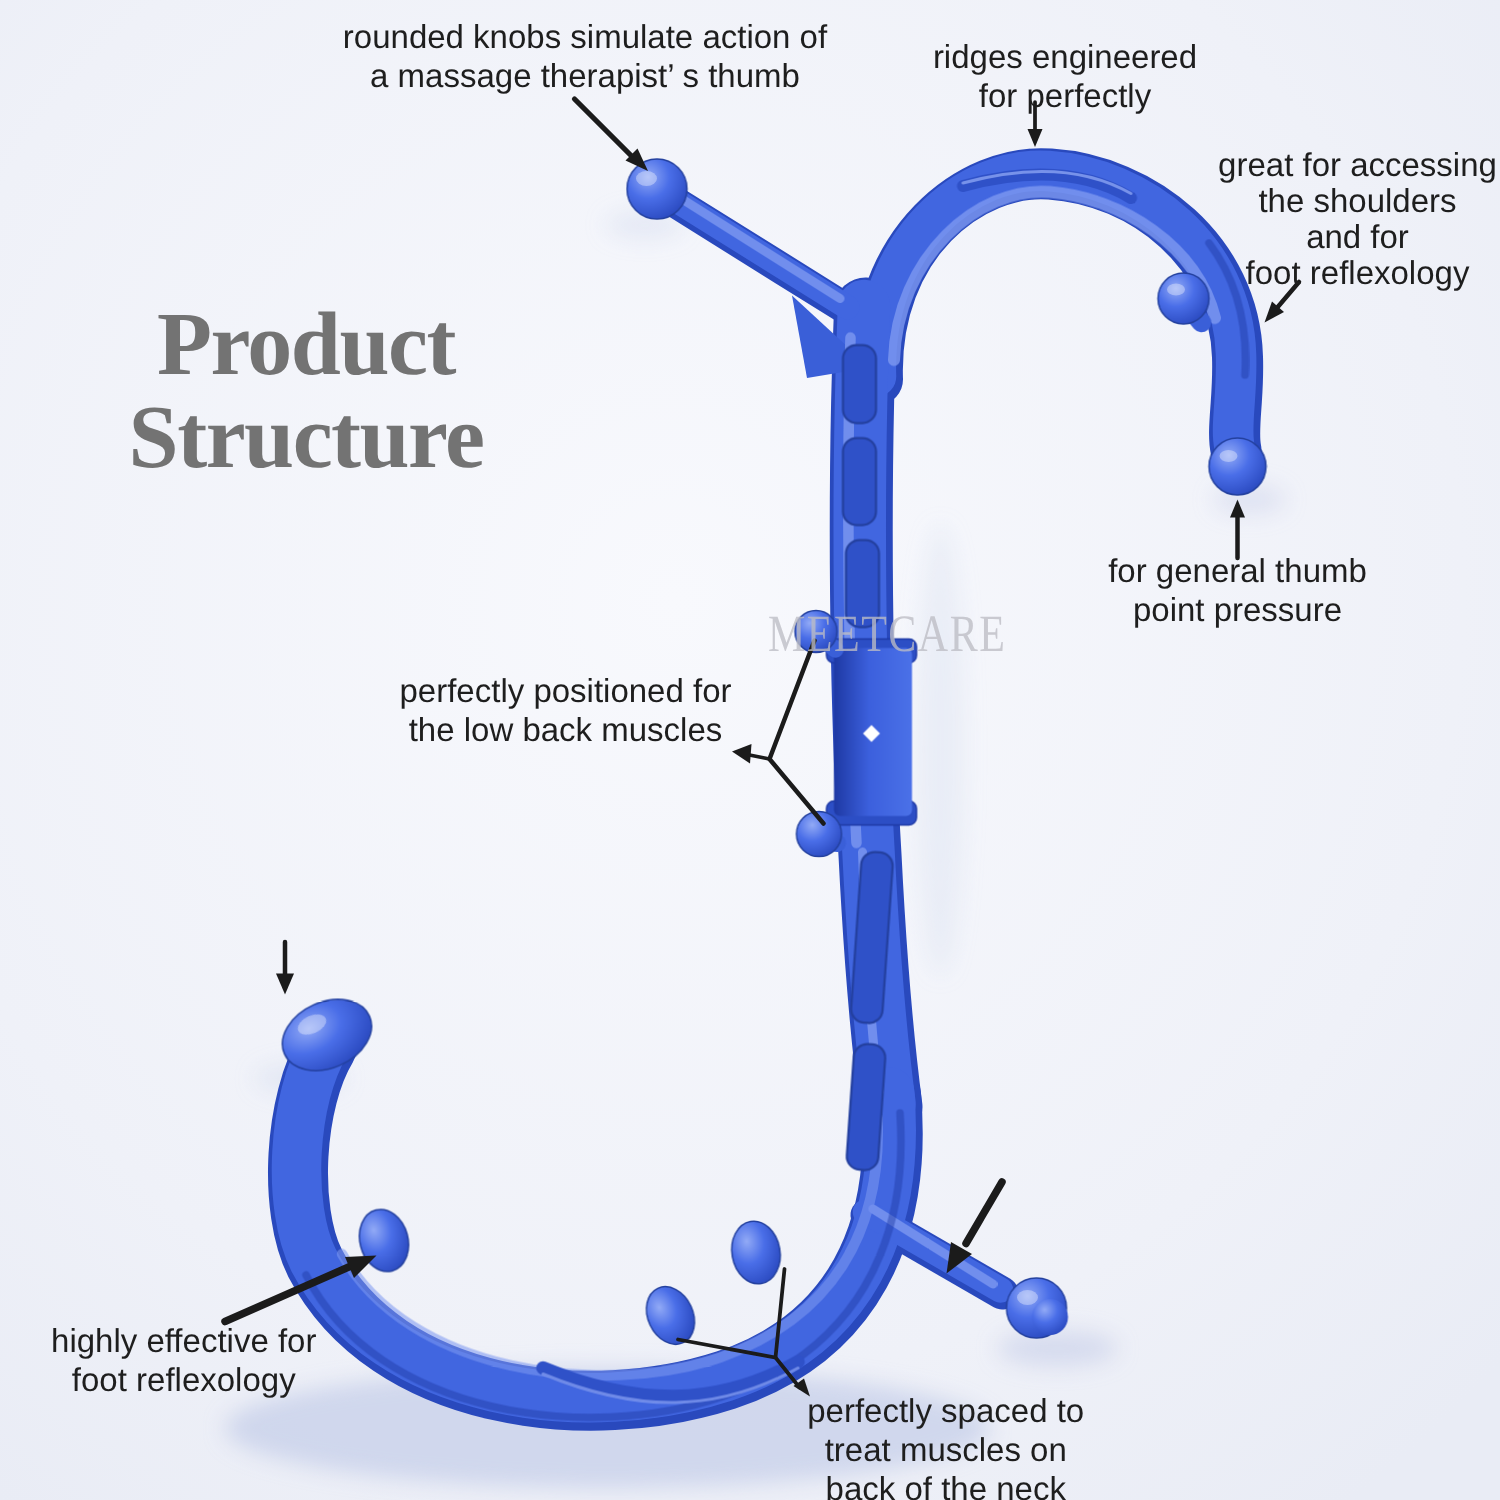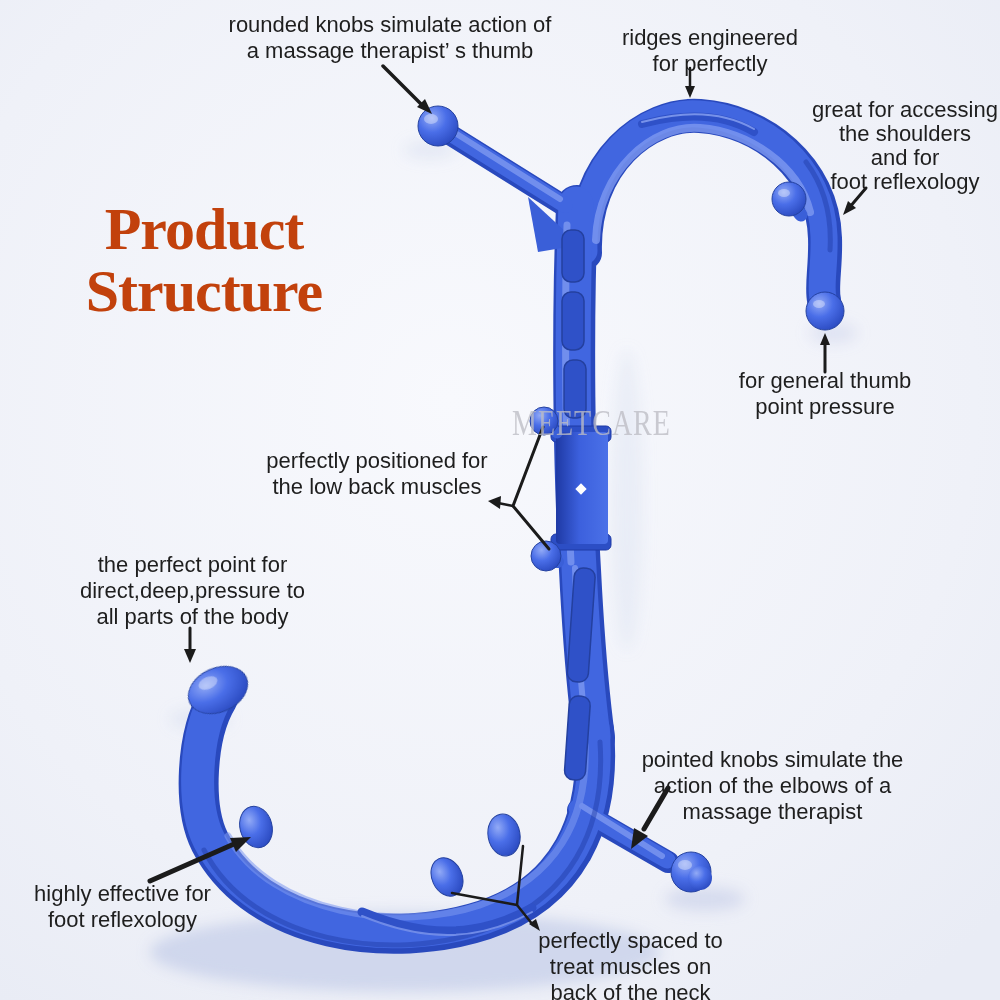--- a/index.html
+++ b/index.html
@@ -13,21 +13,21 @@
   .lbl-ridges{left:610px;top:25px;width:200px;}
   .lbl-shoulders{left:755px;top:98px;width:300px;line-height:24px;}
   .lbl-thumb{left:715px;top:368px;width:220px;}
   .lbl-lowback{left:243px;top:448px;width:268px;}
   .lbl-point{left:50px;top:552px;width:285px;}
   .lbl-foot{left:5px;top:881px;width:235px;text-align:center;}
   .lbl-pointed{left:625px;top:747px;width:295px;}
   .lbl-spaced{left:508px;top:928px;width:245px;}
   .title{position:absolute;z-index:3;left:48px;top:198px;width:312px;
          text-align:center;font-family:"Liberation Serif",serif;
-         font-weight:bold;font-size:60px;line-height:62px;color:#c2410c;
+         font-weight:bold;font-size:60px;line-height:62px;color:#737373;
          letter-spacing:-1px;white-space:pre-line;}
   .watermark{position:absolute;z-index:2;left:512px;top:404px;width:160px;
          font-family:"Liberation Serif",serif;font-size:28px;
          transform:scaleY(1.25);transform-origin:left top;
          color:rgba(188,188,196,0.78);letter-spacing:1px;}
 </style>
 </head>
 <body>
 
 <div id="stage">
@@ -188,25 +188,19 @@
 <div class="label lbl-ridges">ridges engineered
 for perfectly</div>
 <div class="label lbl-shoulders">great for accessing
 the shoulders
 and for
 foot reflexology</div>
 <div class="label lbl-thumb">for general thumb
 point pressure</div>
 <div class="label lbl-lowback">perfectly positioned for
 the low back muscles</div>
-<div class="label lbl-point">the perfect point for
-direct,deep,pressure to
-all parts of the body</div>
 <div class="label lbl-foot">highly effective for
 foot reflexology</div>
-<div class="label lbl-pointed">pointed knobs simulate the
-action of the elbows of a
-massage therapist</div>
 <div class="label lbl-spaced">perfectly spaced to
 treat muscles on
 back of the neck</div>
 
 </div>
 
 </body></html>

